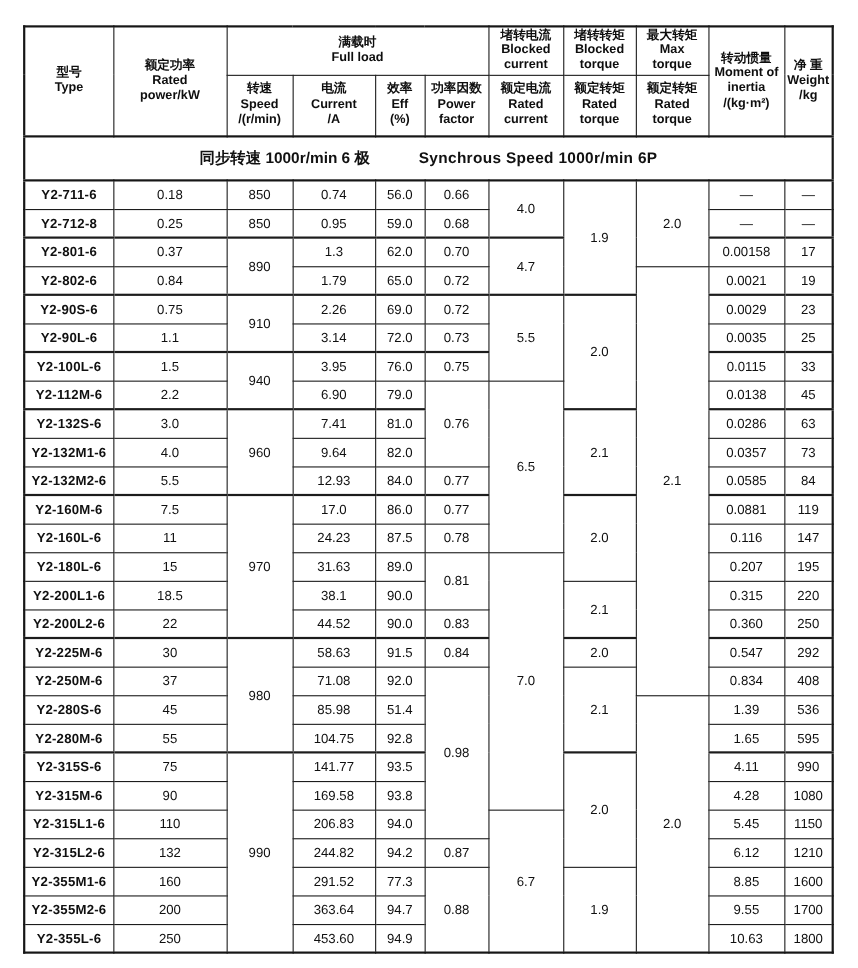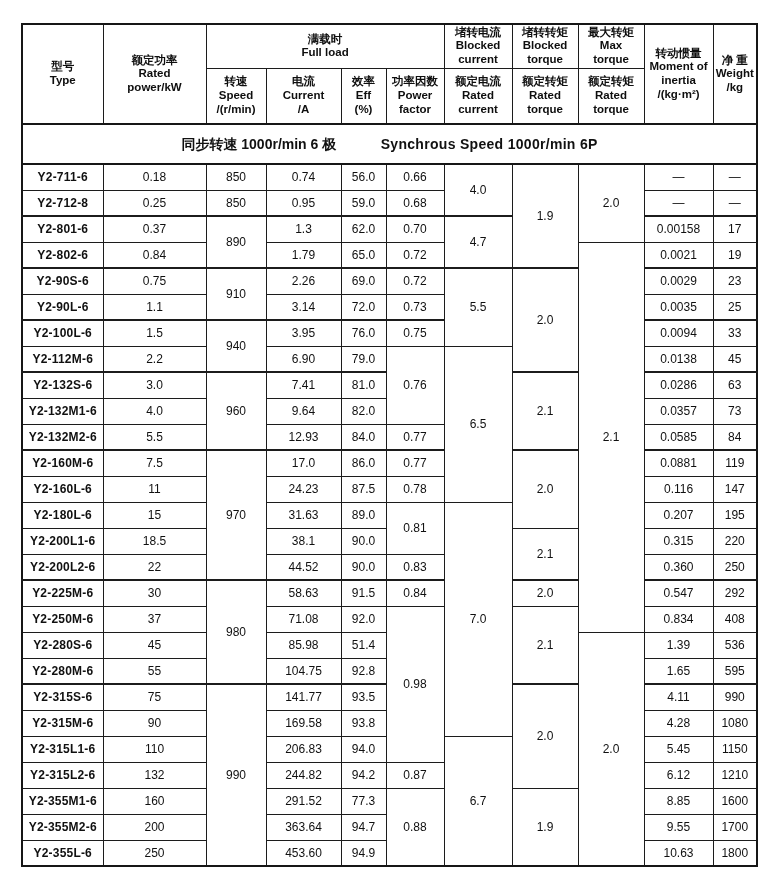--- a/index.html
+++ b/index.html
@@ -211,21 +211,21 @@
           <td>0.0035</td>
           <td>25</td>
         </tr>
         <tr>
           <td class="model gtop">Y2-100L-6</td>
           <td class="gtop">1.5</td>
           <td rowspan="2" class="gtop">940</td>
           <td class="gtop">3.95</td>
           <td class="gtop">76.0</td>
           <td class="gtop">0.75</td>
-          <td class="gtop">0.0094</td>
+          <td class="gtop">0.0115</td>
           <td class="gtop">33</td>
         </tr>
         <tr>
           <td class="model">Y2-112M-6</td>
           <td>2.2</td>
           <td>6.90</td>
           <td>79.0</td>
           <td rowspan="3">0.76</td>
           <td rowspan="6">6.5</td>
           <td>0.0138</td>

